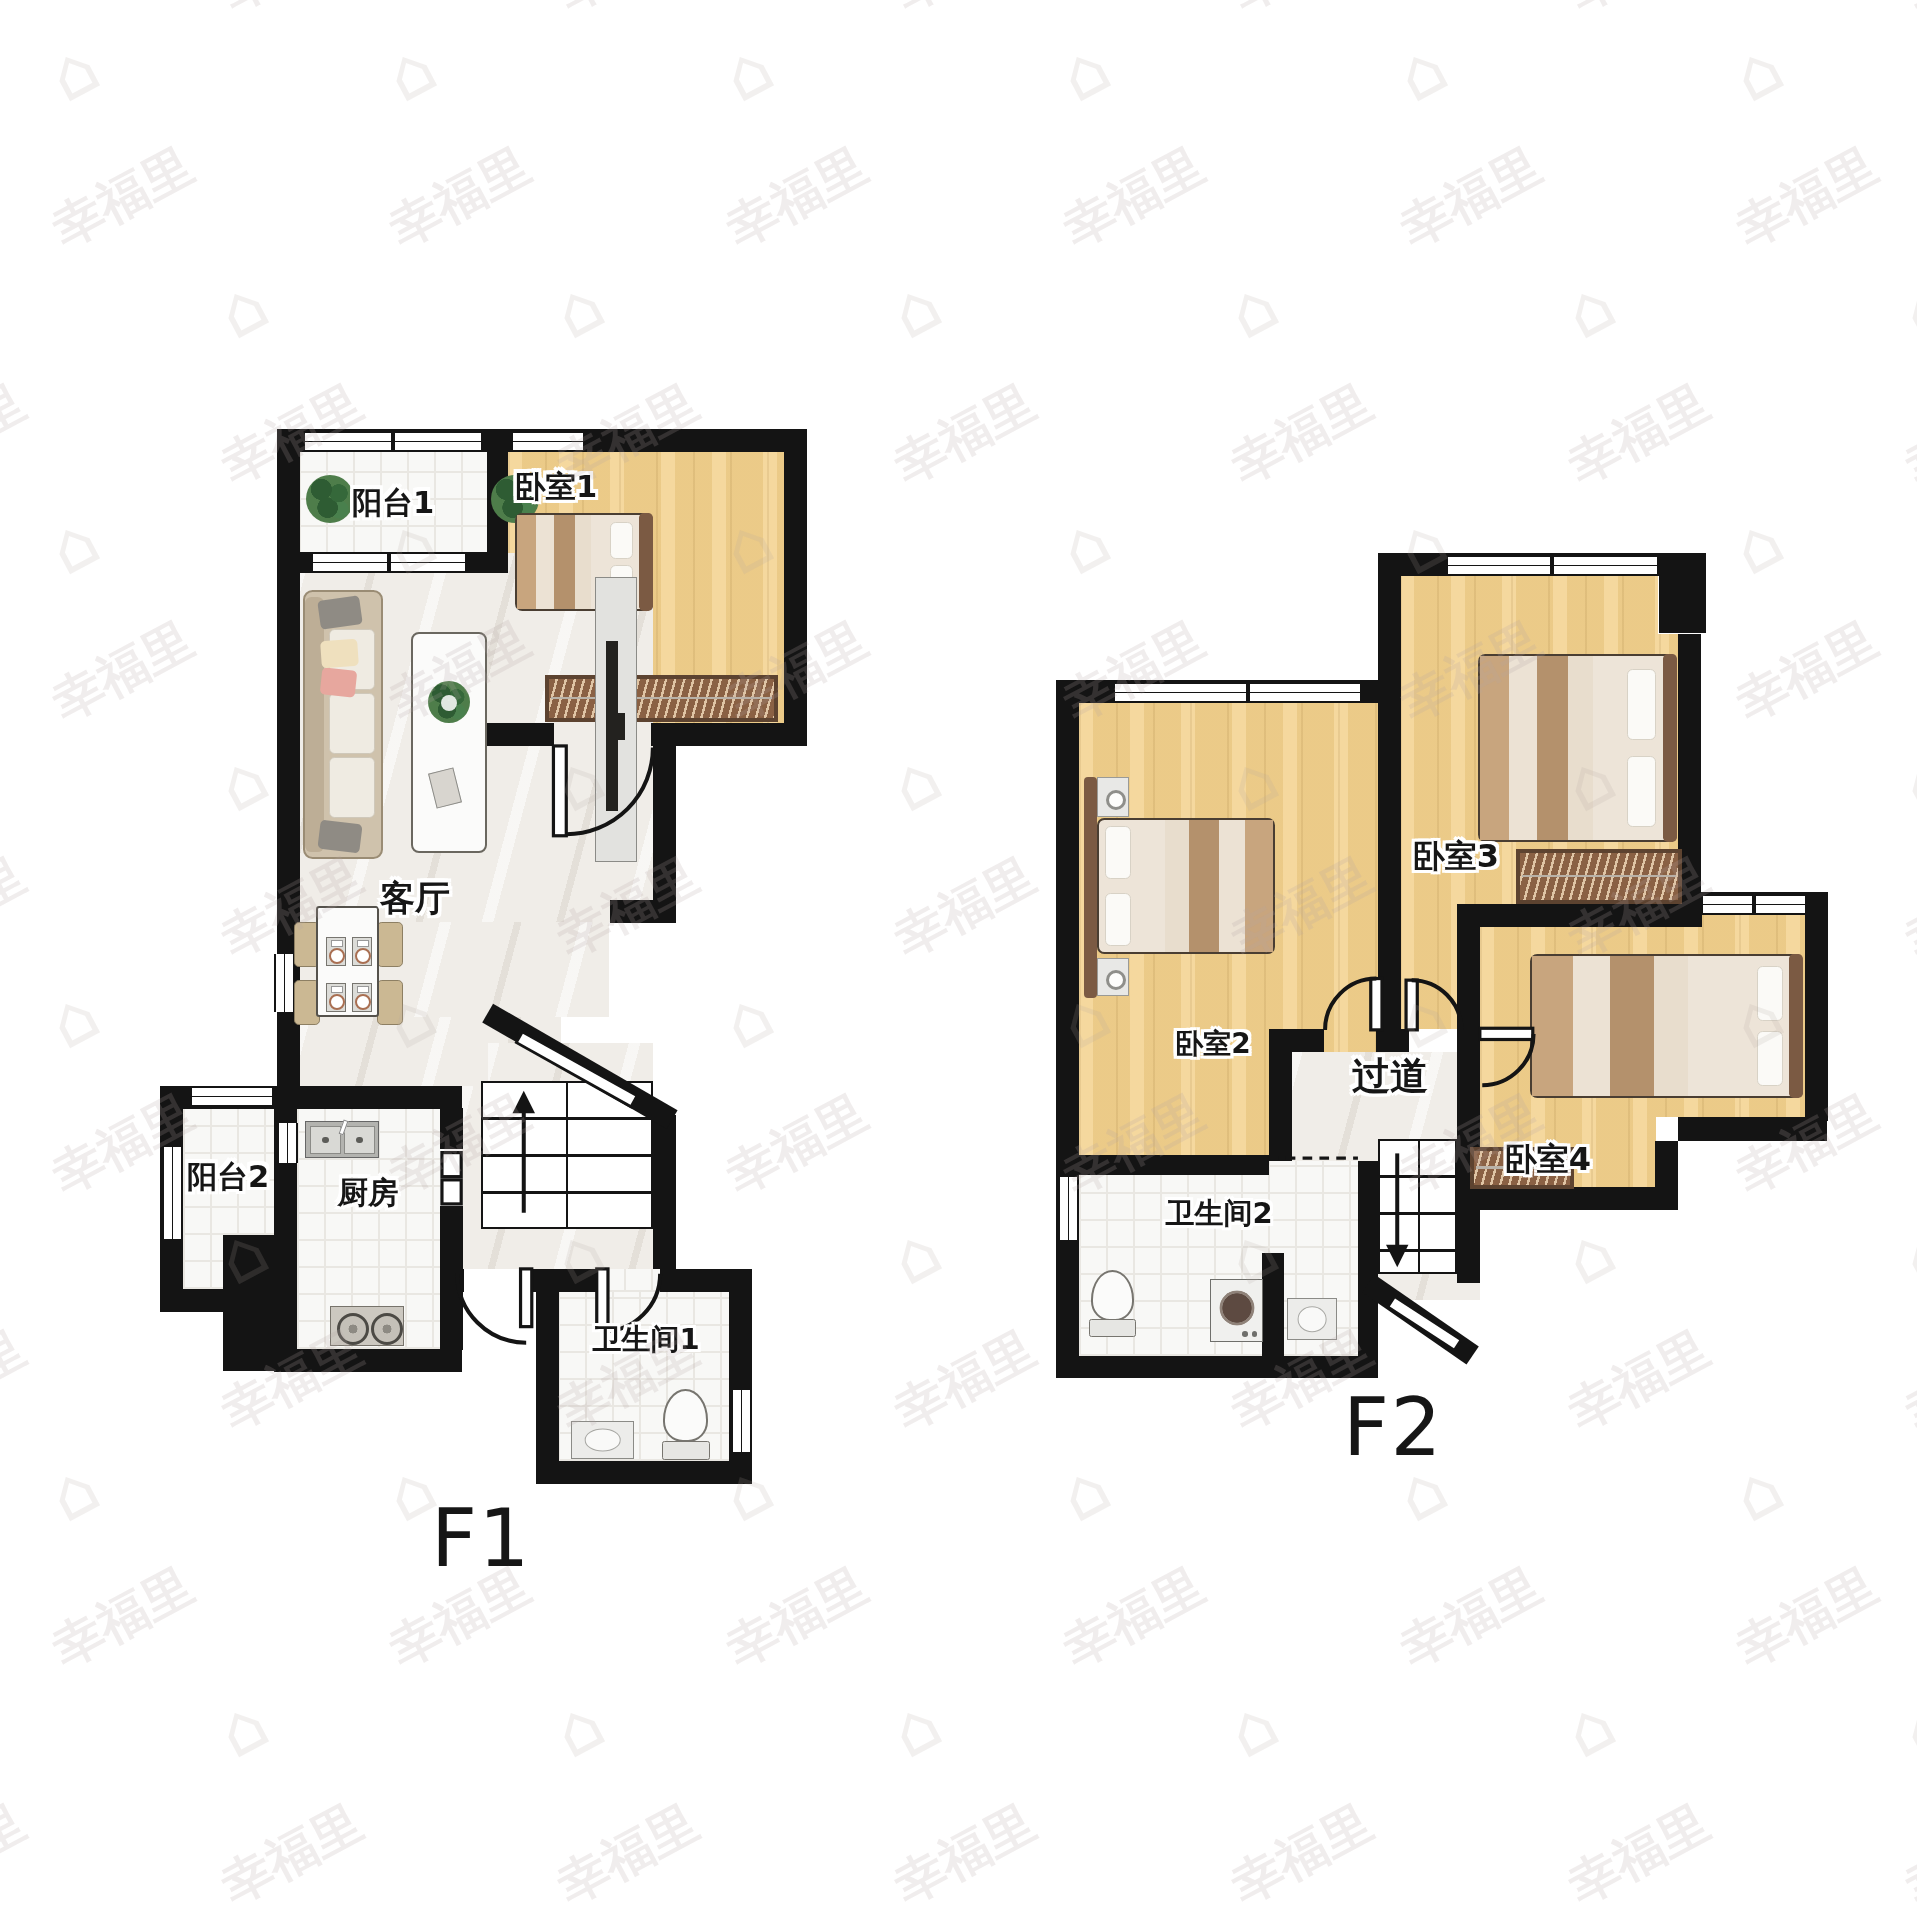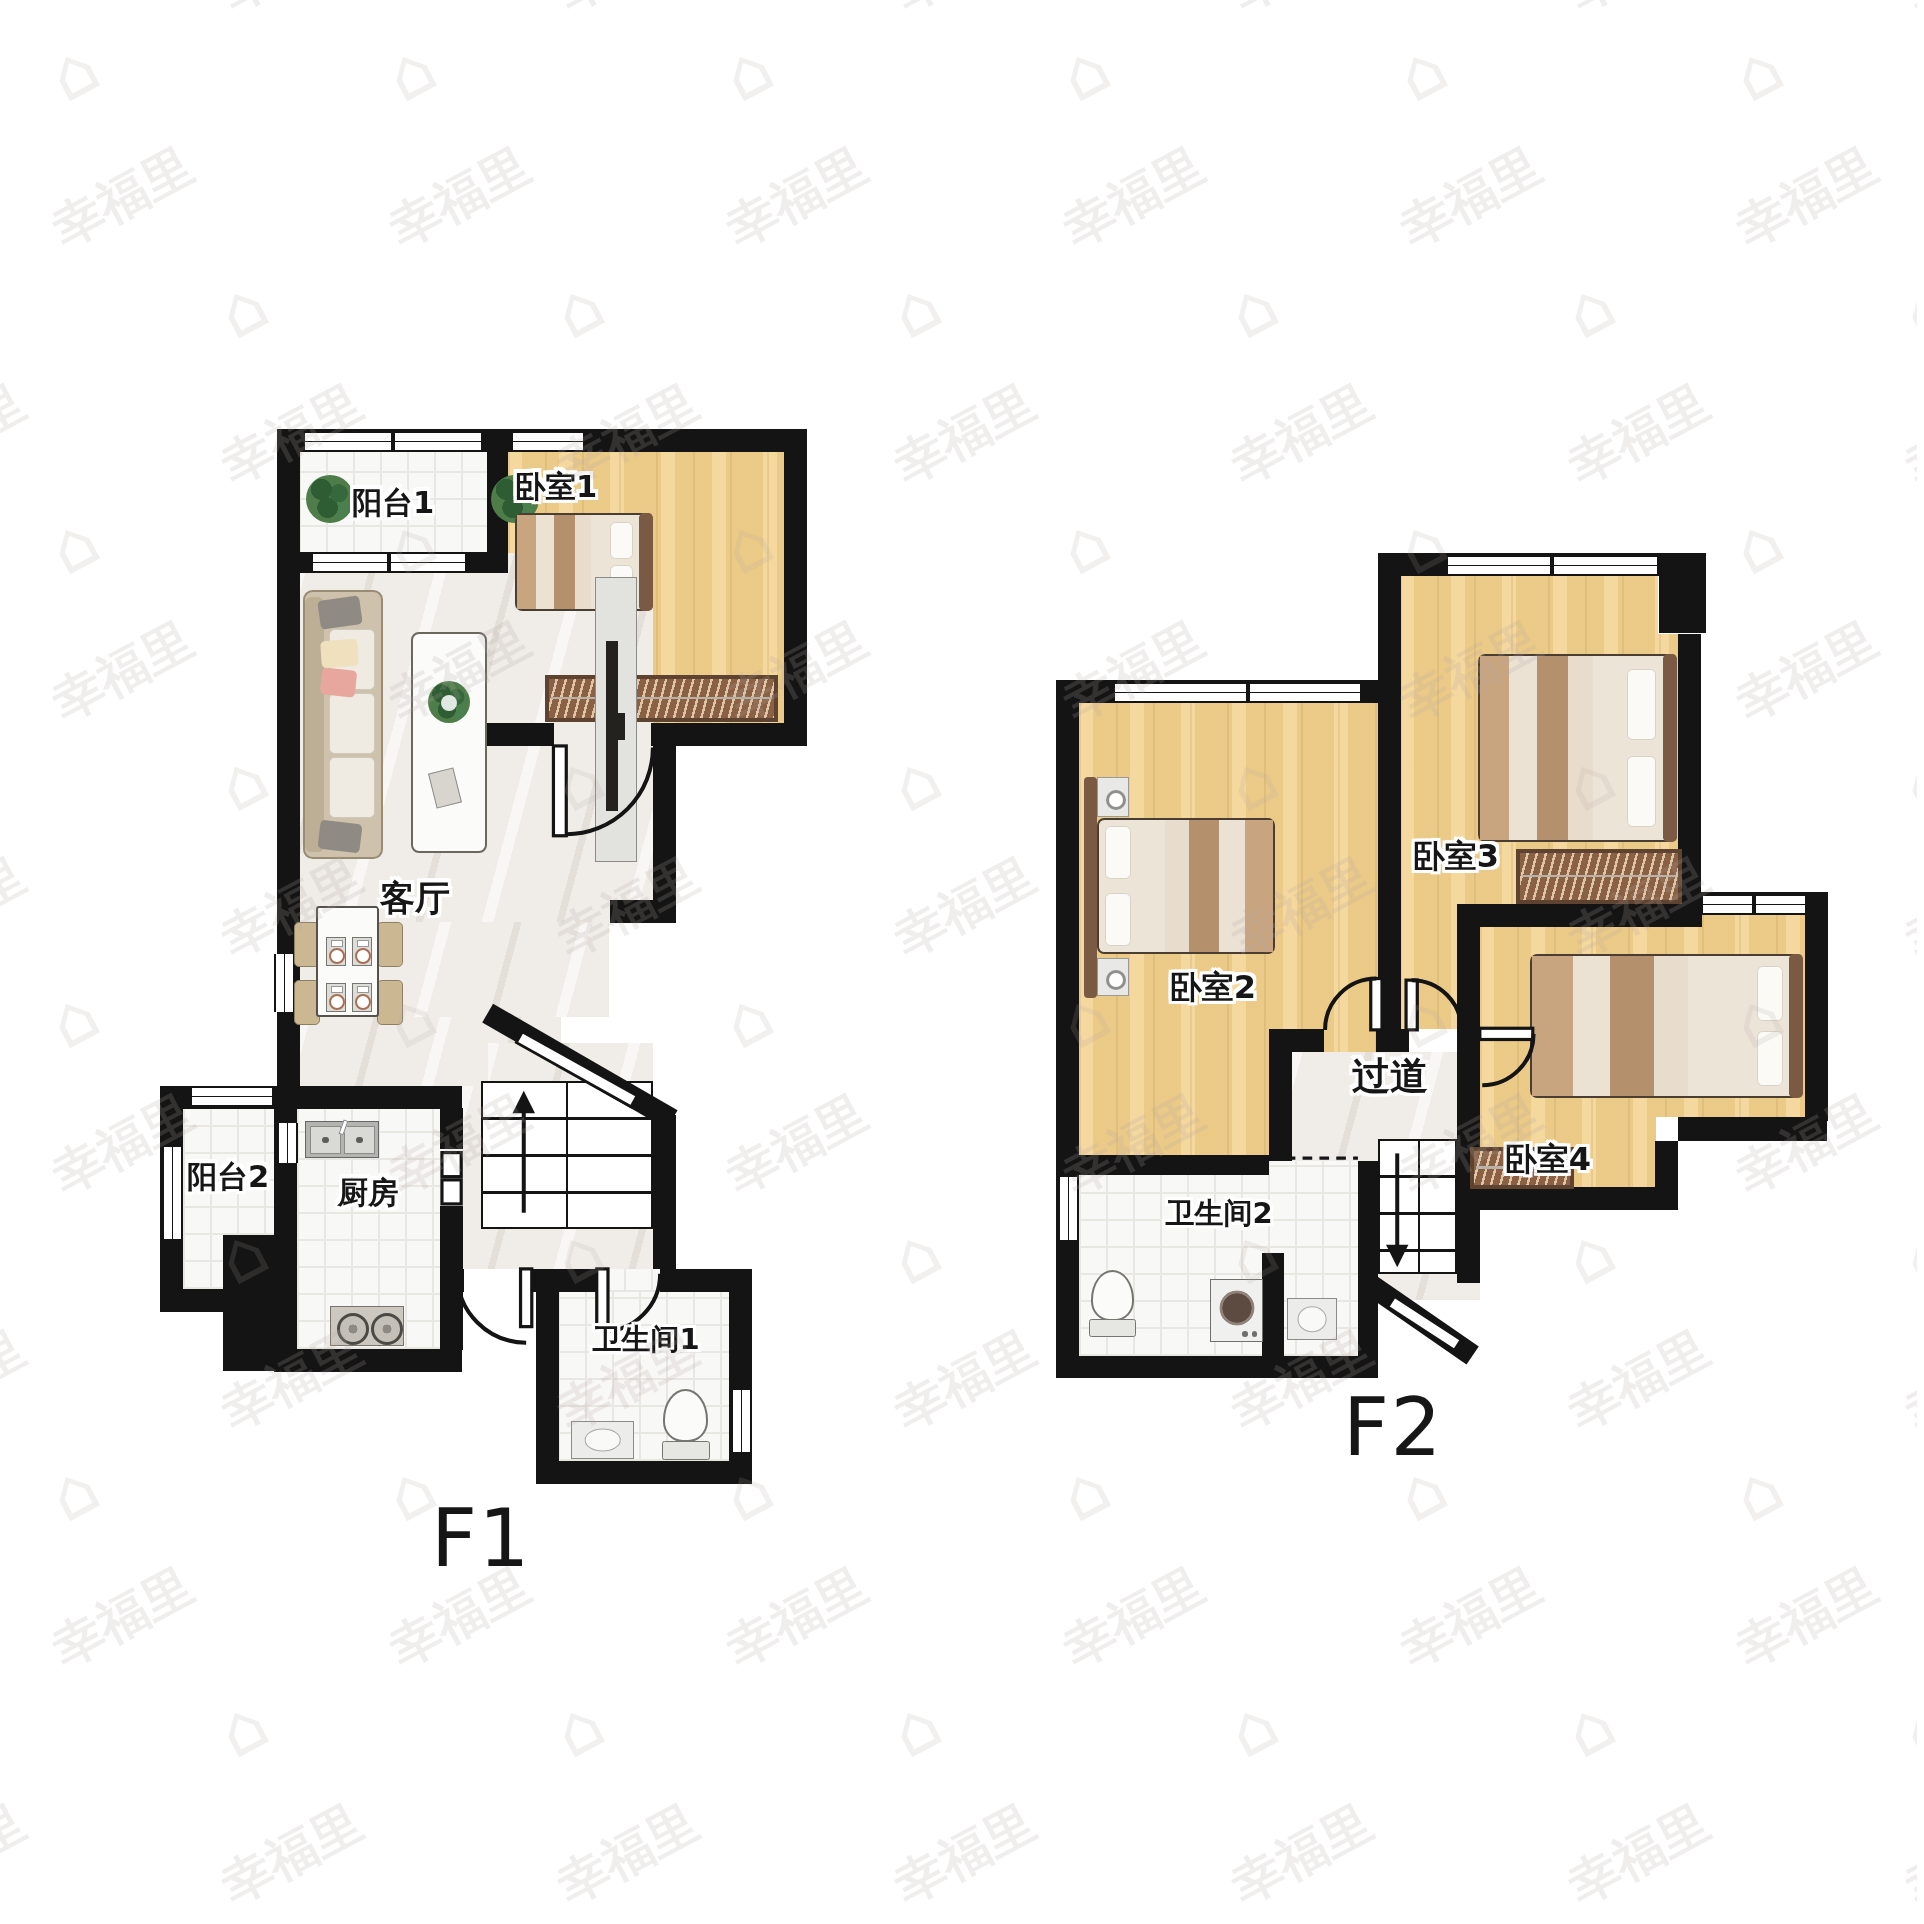--- a/index.html
+++ b/index.html
@@ -272,21 +272,21 @@
     <div class="furn washer" style="left:1210px;top:1279px;width:53px;height:63px;">
       <div style="position:absolute;right:4.8px;bottom:4px;width:5.6px;height:5.6px;border-radius:50%;background:#6f6f6b;"></div>
       <div style="position:absolute;right:14.4px;bottom:4px;width:5.6px;height:5.6px;border-radius:50%;background:#6f6f6b;"></div>
     </div>
     <div class="furn bsink" style="left:1287px;top:1298px;width:50px;height:42px;"></div>
 
     <div class="stairs" style="left:1378px;top:1139px;width:79px;height:135px;">
       <div class="divider" style="left:38px;"></div>
     </div>
 
-    <div class="room-label" style="left:1213px;top:988px;font-size:32px;">卧室2</div>
+    <div class="room-label" style="left:1213px;top:1044px;font-size:28px;">卧室2</div>
     <div class="room-label" style="left:1456px;top:857px;font-size:32px;">卧室3</div>
     <div class="room-label" style="left:1390px;top:1076px;font-size:38px;">过道</div>
     <div class="room-label" style="left:1548px;top:1160px;font-size:32px;">卧室4</div>
     <div class="room-label" style="left:1219px;top:1214px;font-size:29px;">卫生间2</div>
     <div class="floor-tag" style="left:1393px;top:1427px;">F2</div>
   </section>
 
   <svg id="overlay" width="1925" height="1925" viewBox="0 0 2400 2400">
 
     <rect x="690" y="930" width="16" height="112" fill="#fff" stroke="#141414" stroke-width="4"></rect>

